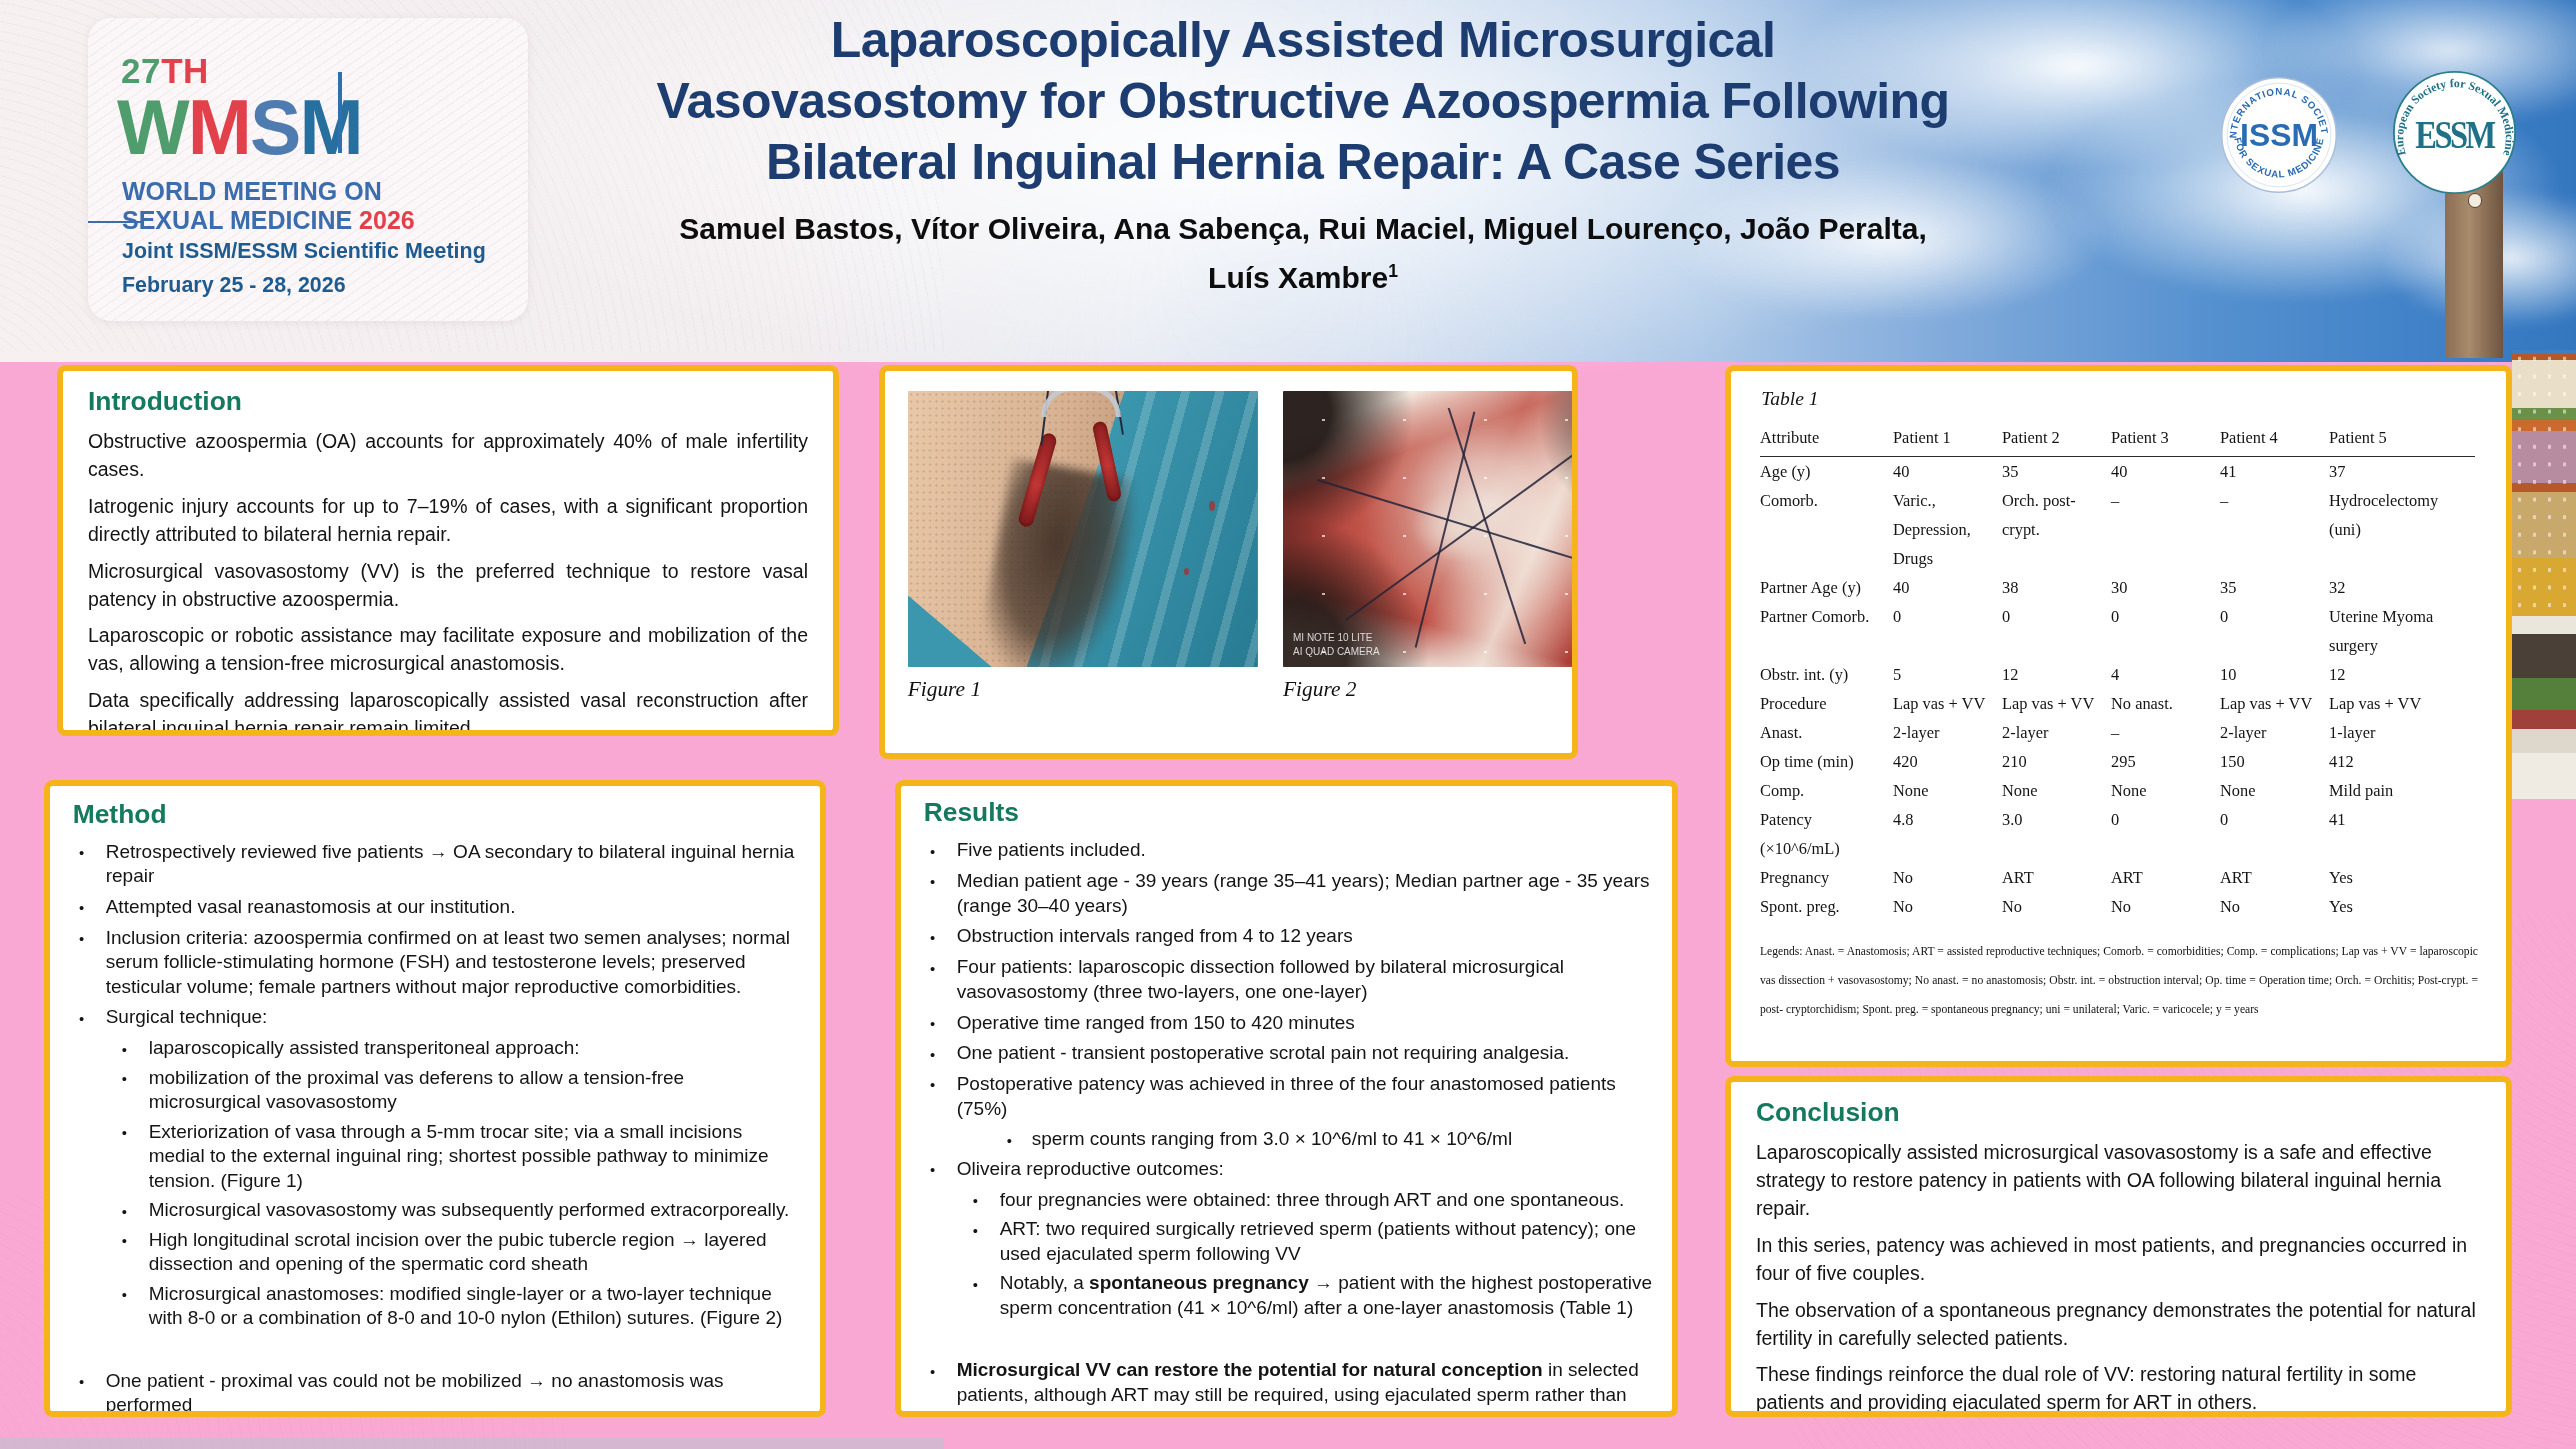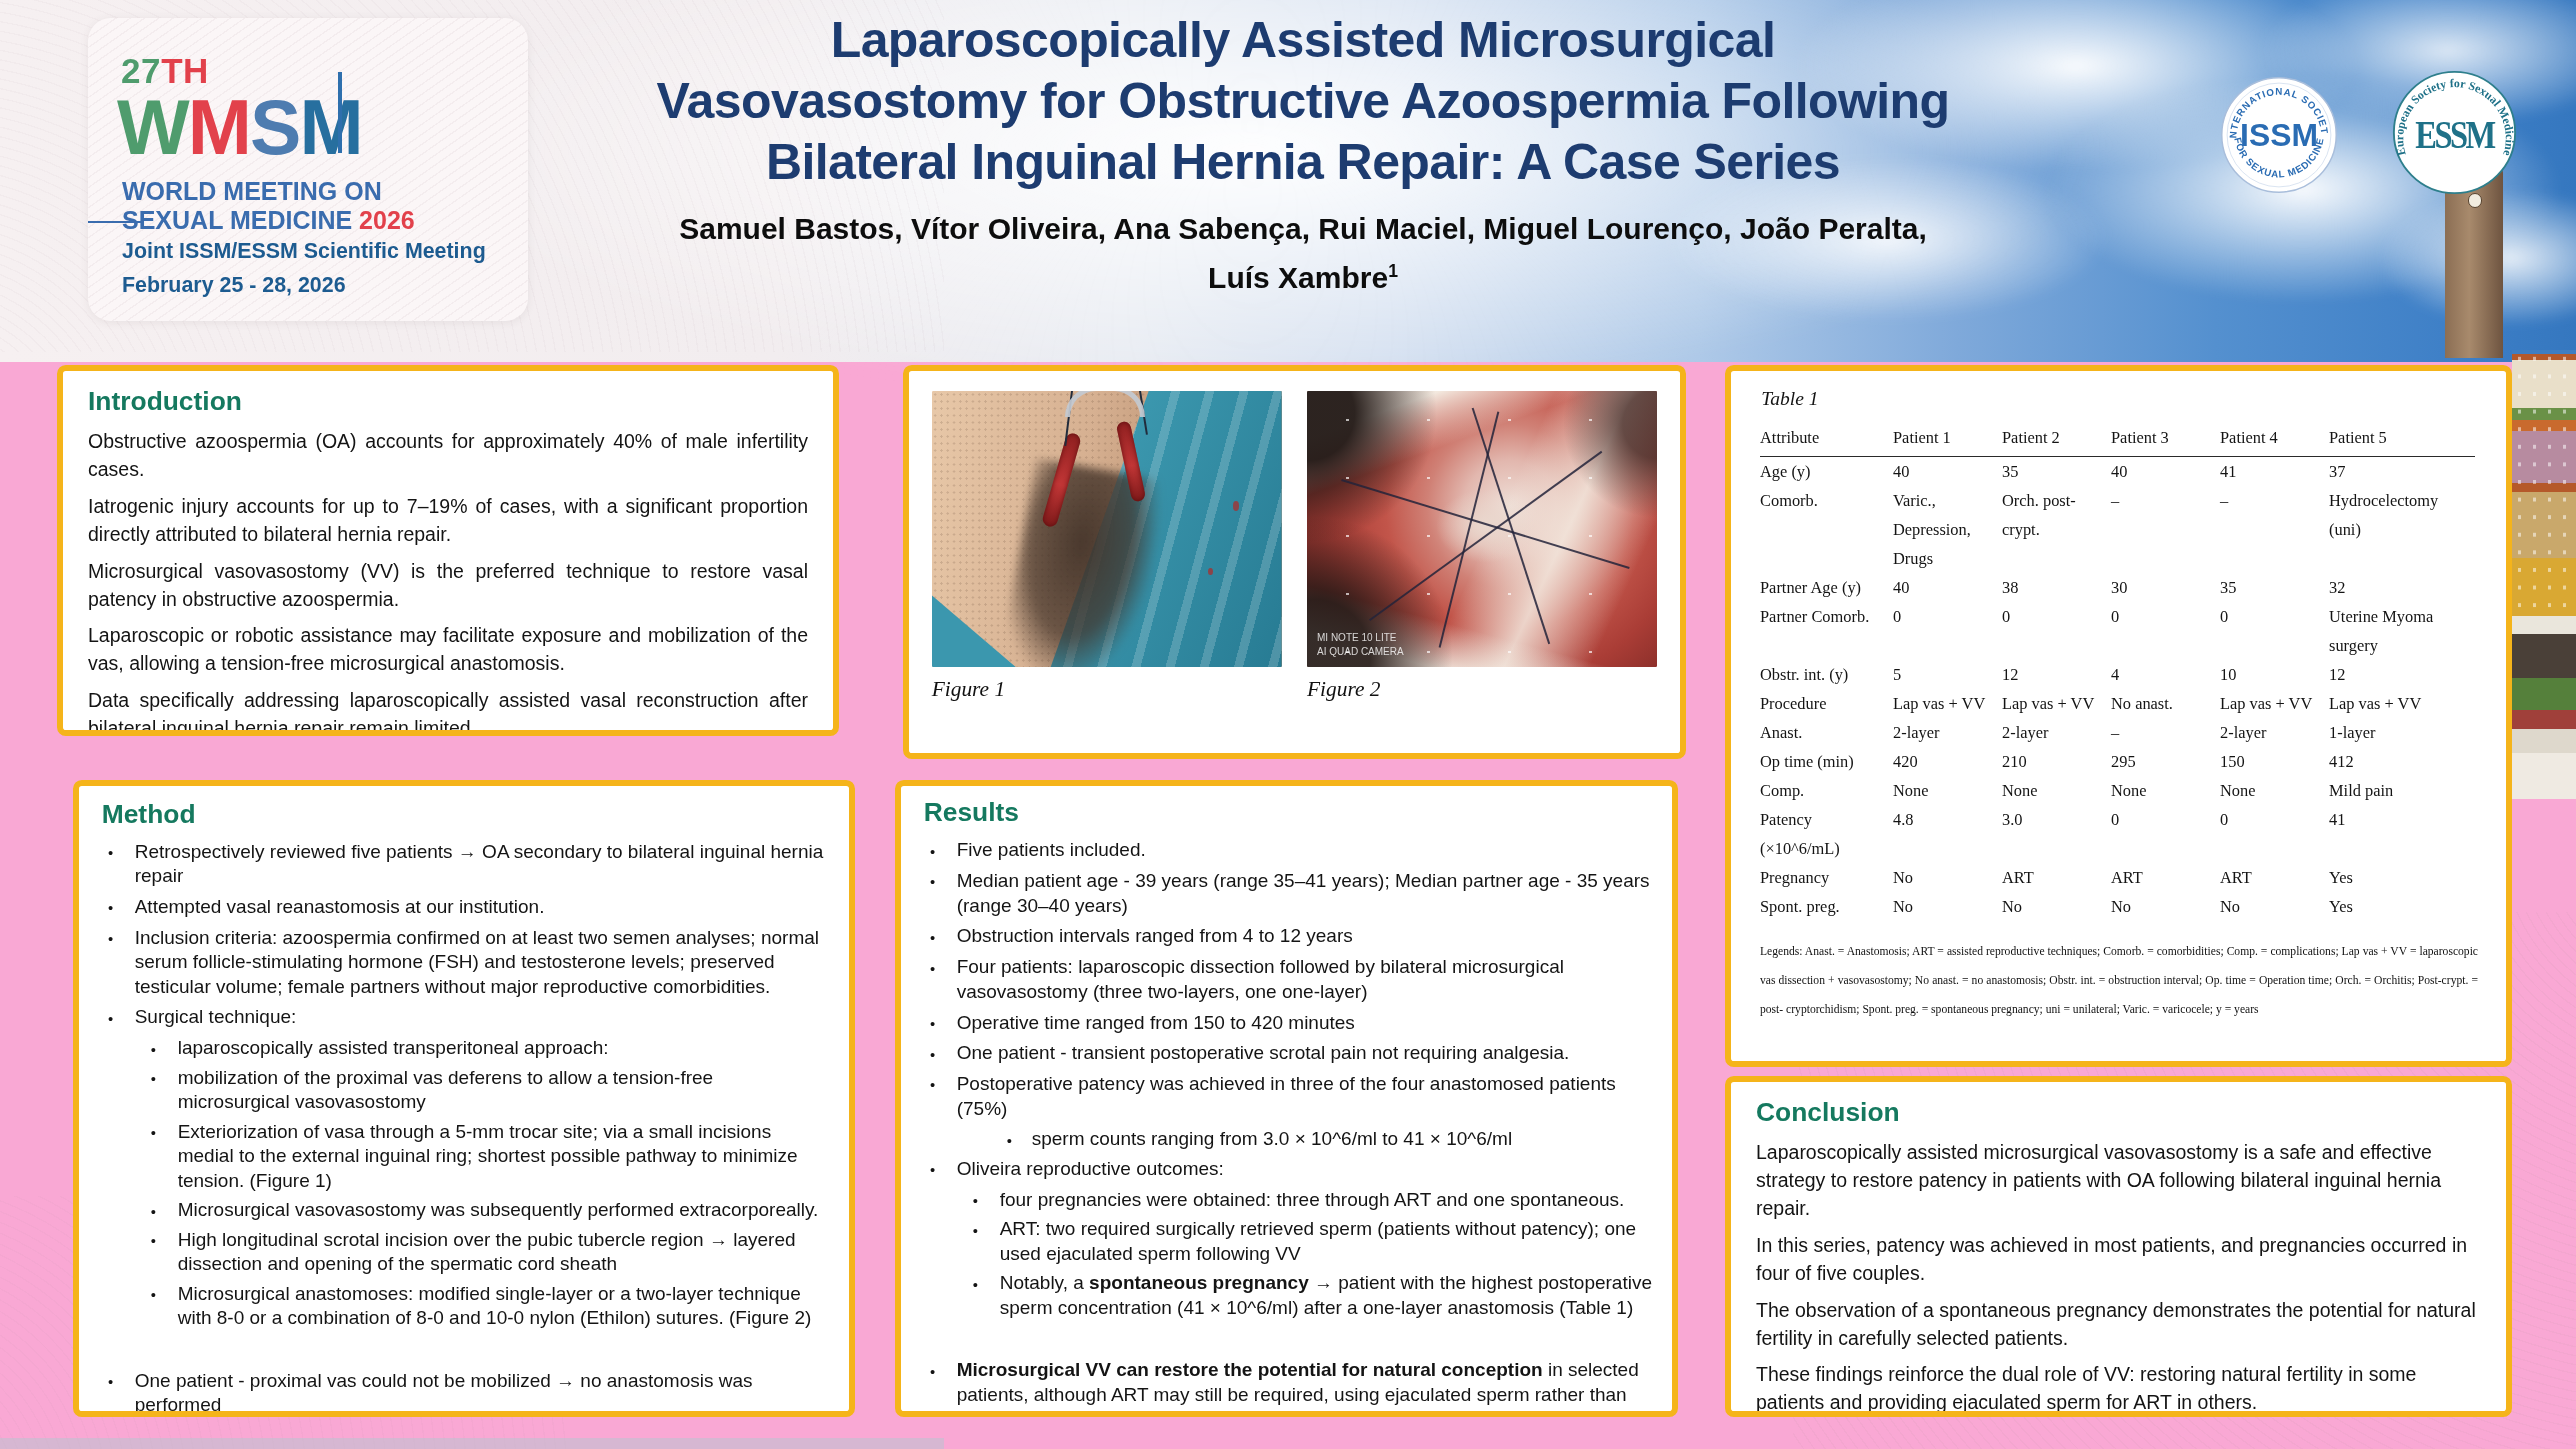--- a/index.html
+++ b/index.html
@@ -69,22 +69,22 @@
 
   
   .society-logo{position:absolute;z-index:3;}
   .issm{left:2220px;top:76px;width:118px;height:118px;}
   .essm{left:2392px;top:70px;width:125px;height:125px;}
 
   
   .box{position:absolute;background:#ffffff;border:6.3px solid #f5b41a;border-radius:8.8px;
     box-sizing:border-box;overflow:hidden;z-index:2;}
   .box-intro{left:57px;top:365px;width:782px;height:371px;padding:11.3px 25px 6.3px 25px;}
-  .box-method{left:73px;top:780px;width:782px;height:637px;padding:8.8px 19px 5px 22.7px;}
-  .box-figures{left:903px;top:365px;width:783px;height:394px;padding-left:40px;}
+  .box-method{left:44px;top:780px;width:782px;height:637px;padding:8.8px 19px 5px 22.7px;}
+  .box-figures{left:879px;top:365px;width:699px;height:394px;padding-left:40px;}
   .box-results{left:895px;top:780px;width:783px;height:637px;padding:7.6px 19px 5px 22.7px;}
   .box-table{left:1725px;top:365px;width:787px;height:702px;padding:14px 28px 6.3px 29px;}
   .box-conclusion{left:1725px;top:1076px;width:787px;height:341px;padding:11.3px 25px 6.3px 25px;}
   .heading{font-size:26.4px;font-weight:bold;color:#15795f;margin:3.8px 0 10px 0;}
 
   .para{font-size:19.5px;line-height:28px;margin:0 0 8.8px 0;}
   .just .para{text-align:justify;}
 
   .b{position:relative;font-size:19px;line-height:24.5px;}
   .b::before{content:"•";position:absolute;font-size:.78em;top:1.3px;}

